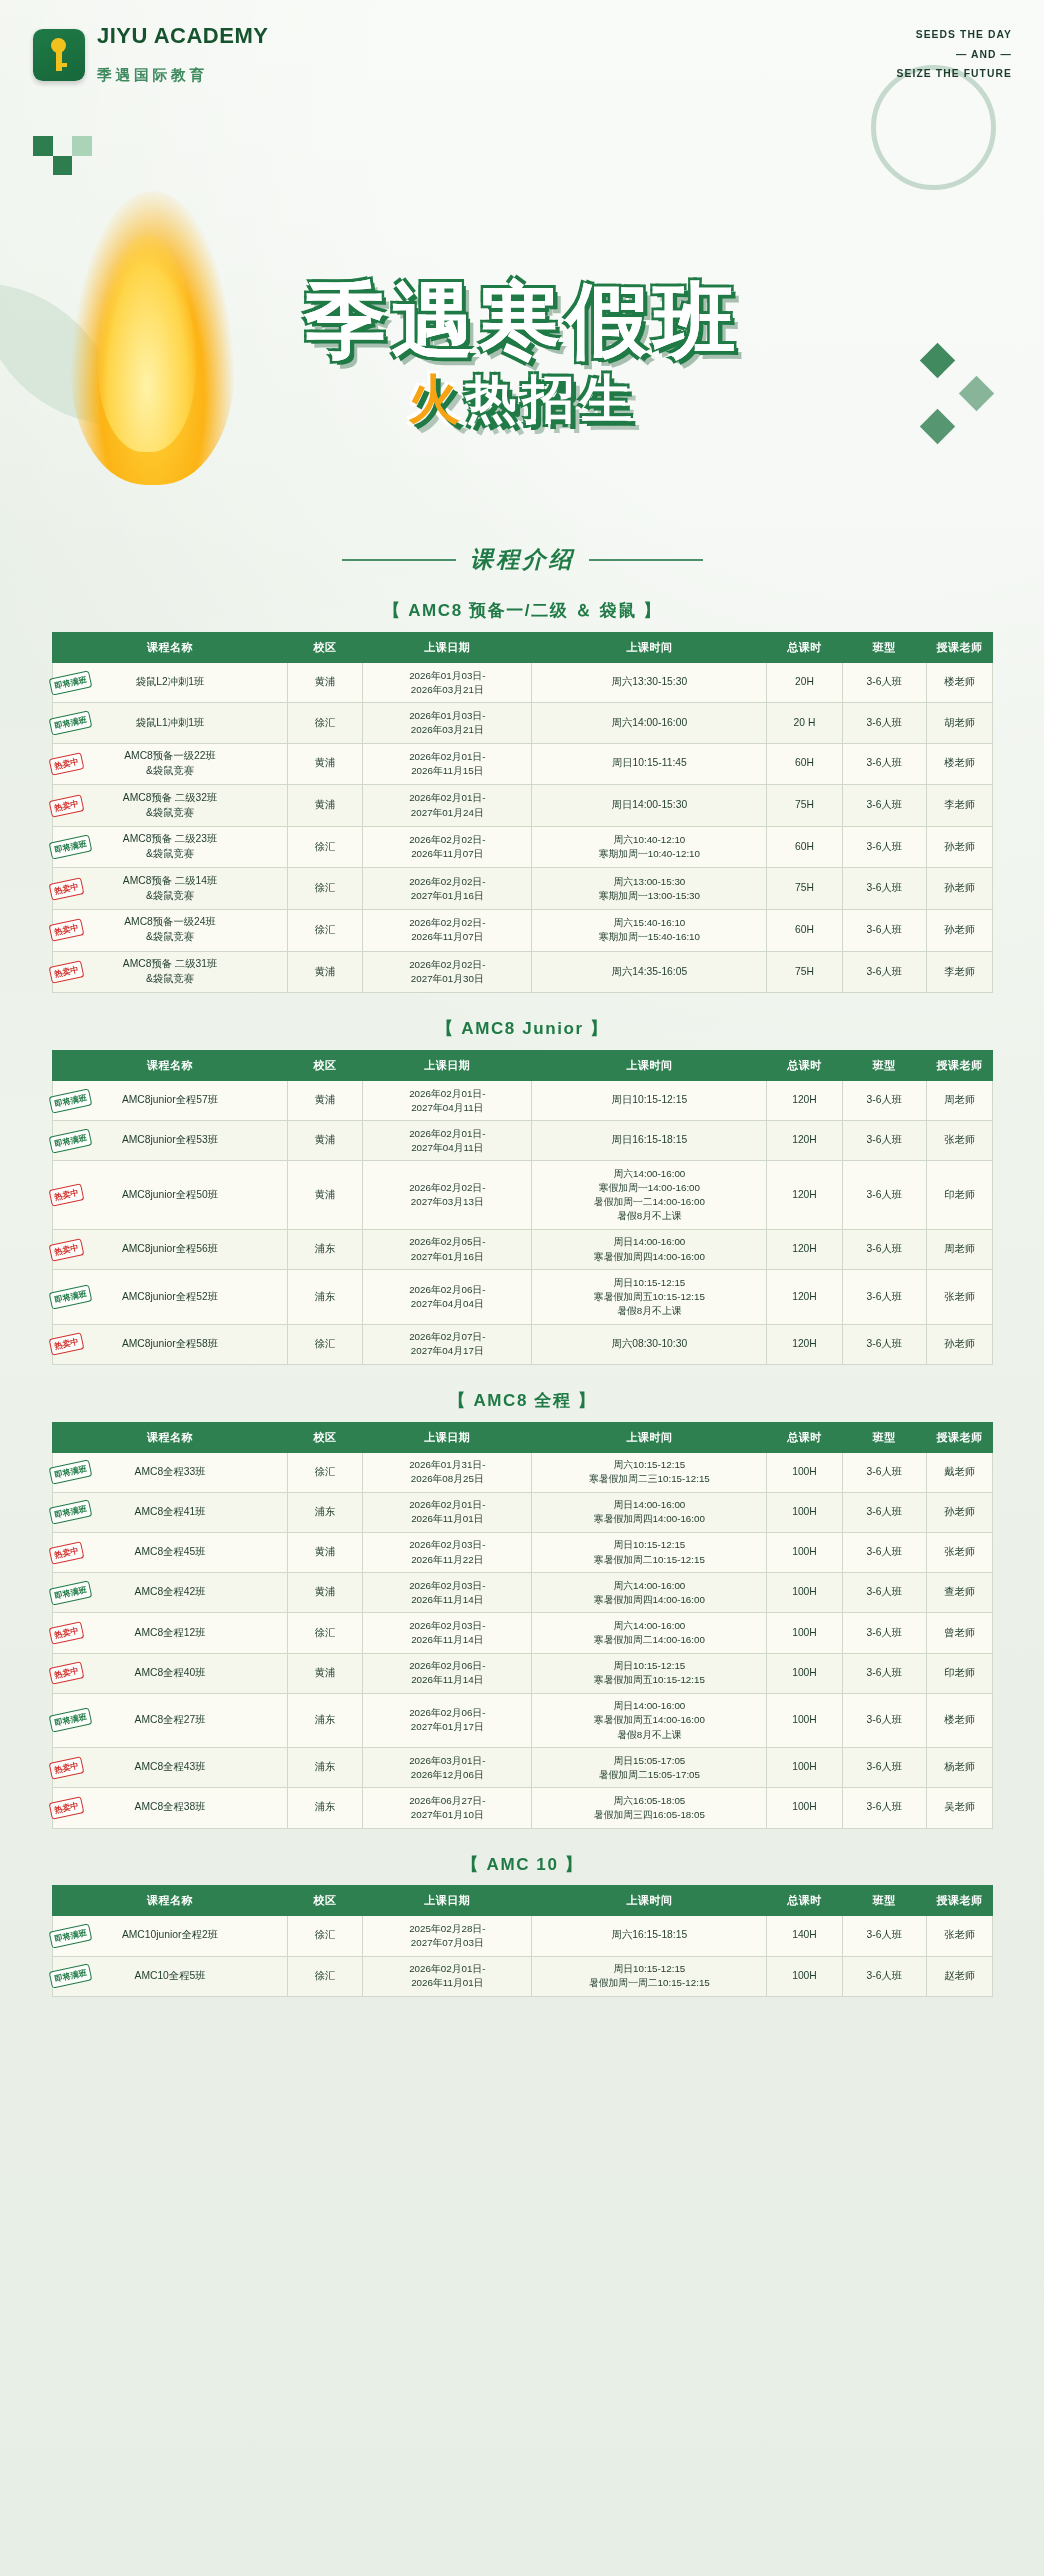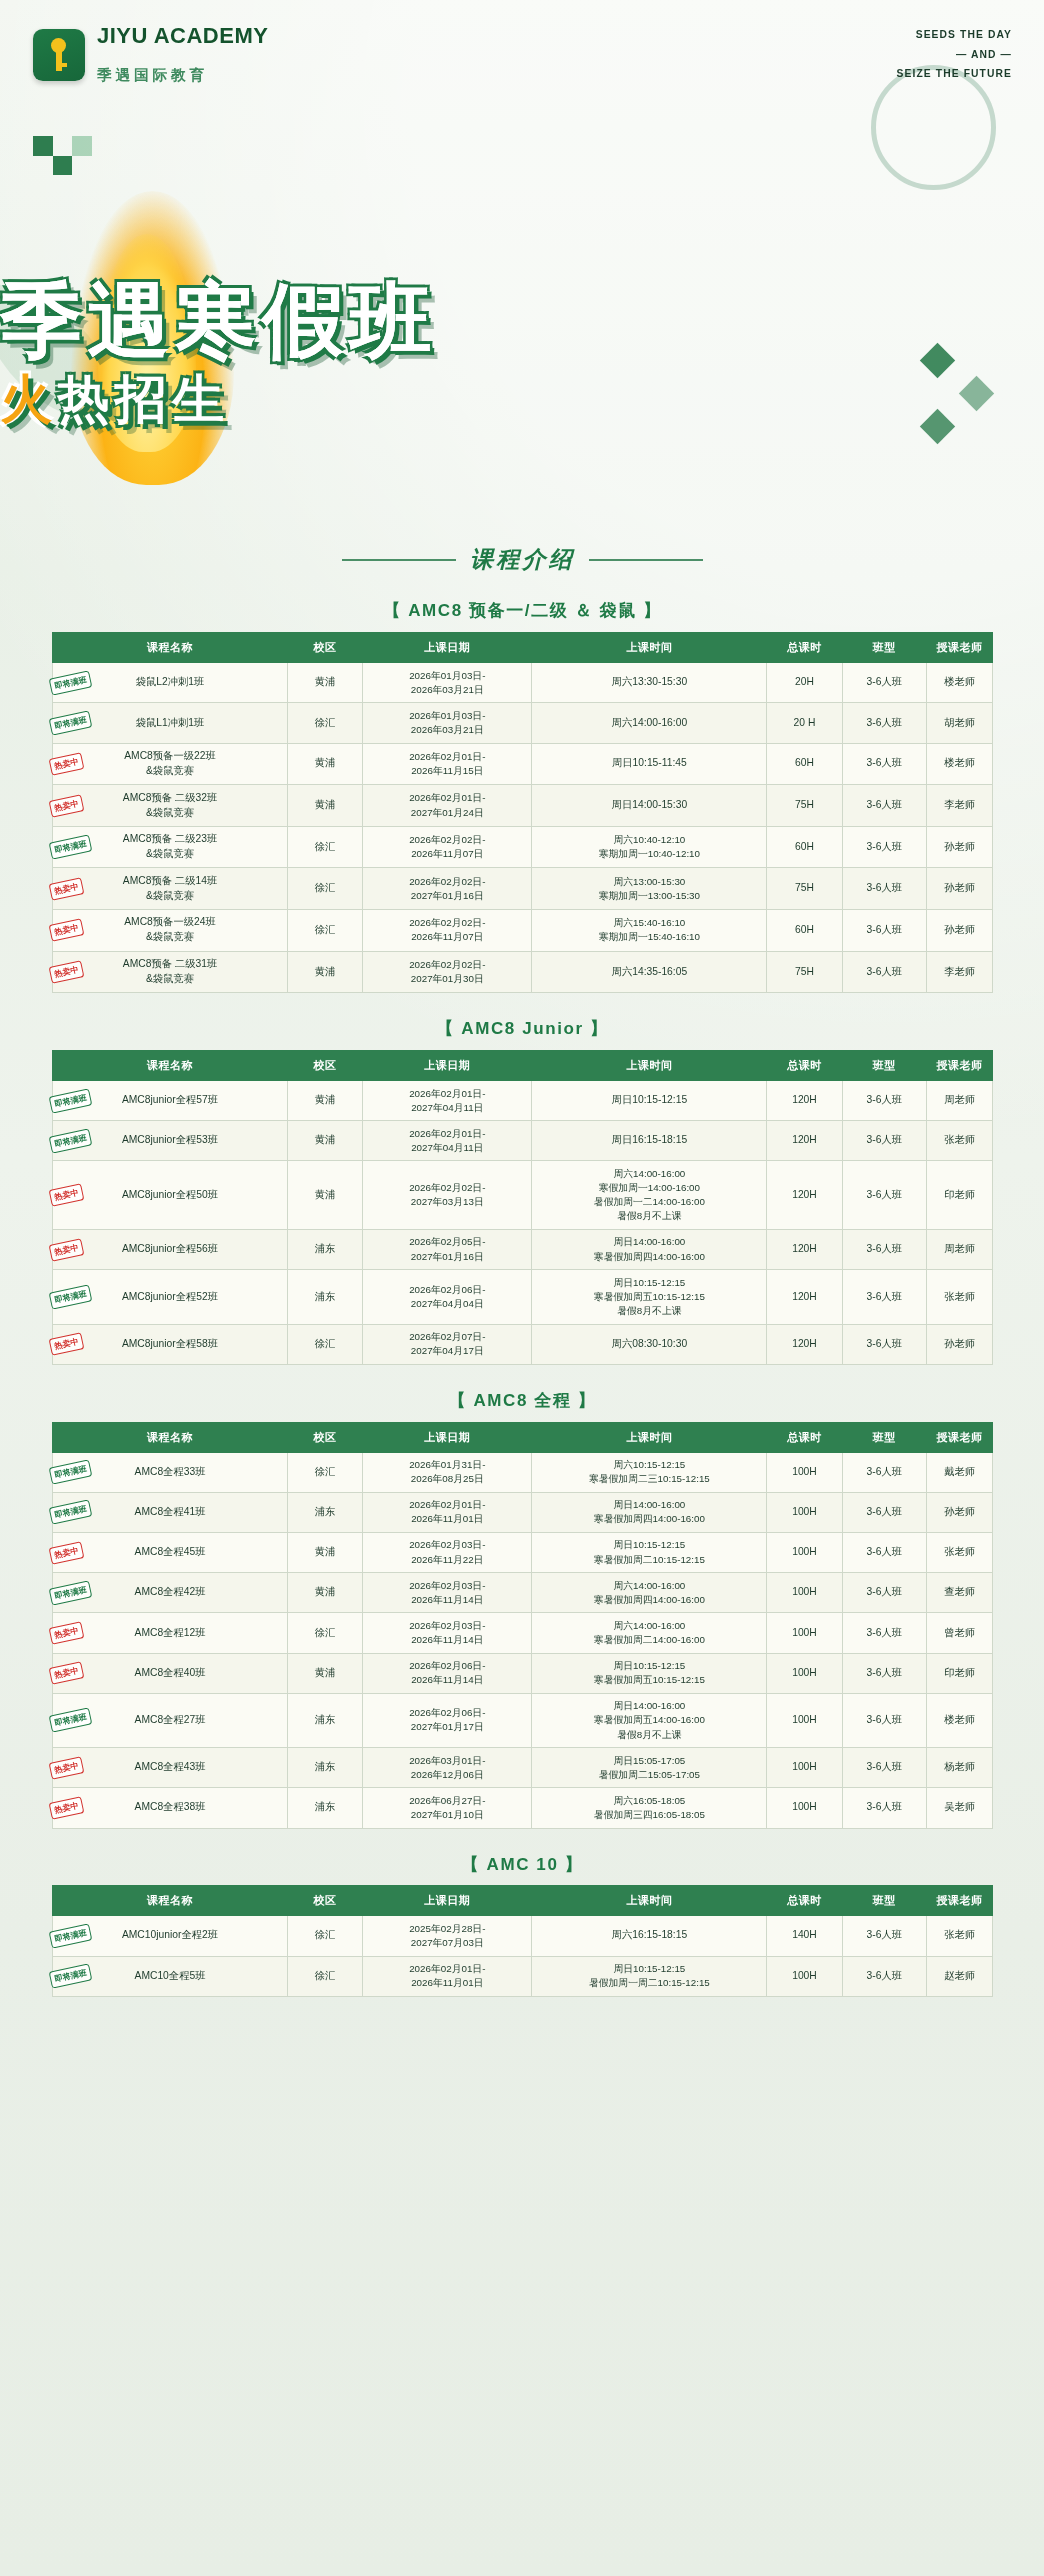--- a/index.html
+++ b/index.html
@@ -94,21 +94,21 @@
     background: radial-gradient(ellipse at 50% 70%, #ffd43a 0%, #fcb315 45%, rgba(252,179,21,0) 72%);
     border-radius: 50% 50% 46% 46% / 62% 62% 38% 38%;
     filter: blur(0.5px);
   }
   .flame2 {
     position:absolute; left: 98px; top: 125px; width: 98px; height: 218px;
     background: radial-gradient(ellipse at 50% 70%, #fff3a8 0%, #ffd64a 55%, rgba(255,214,74,0) 75%);
     border-radius: 50% 50% 46% 46% / 62% 62% 38% 38%;
   }
   .title-line1, .title-line2 {
-    position:absolute; width:100%; 
+    position:absolute; width:100%; text-align:center;
     font-weight:bold; letter-spacing: 5.4px;
   }
   .title-line1 {
     top: 158px;
     font-size: 82px;
     color: #ffffff;
     text-shadow:
       0 0 0 #fff,
       4.4px 4.4px 0 #1f7a46,
       -2.7px -2.7px 0 #1f7a46,

